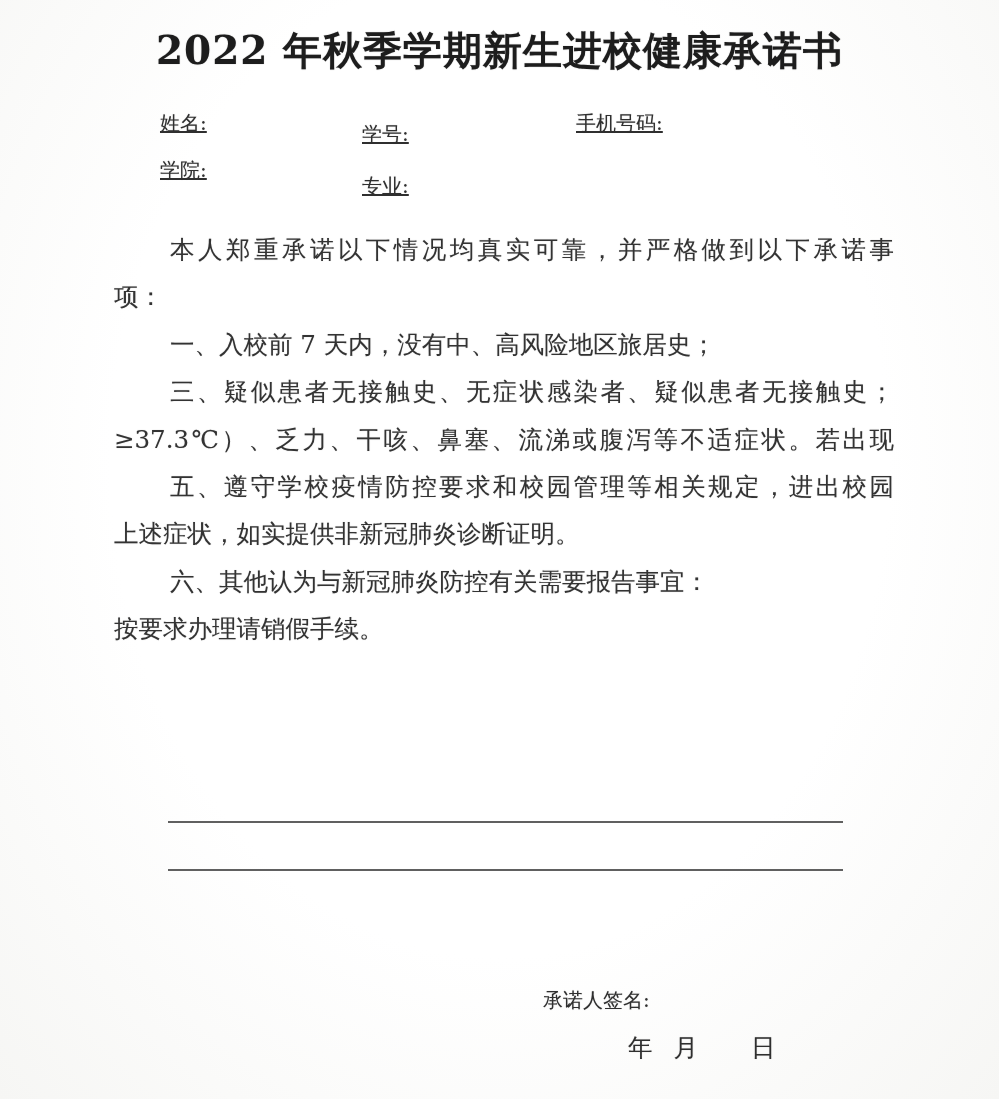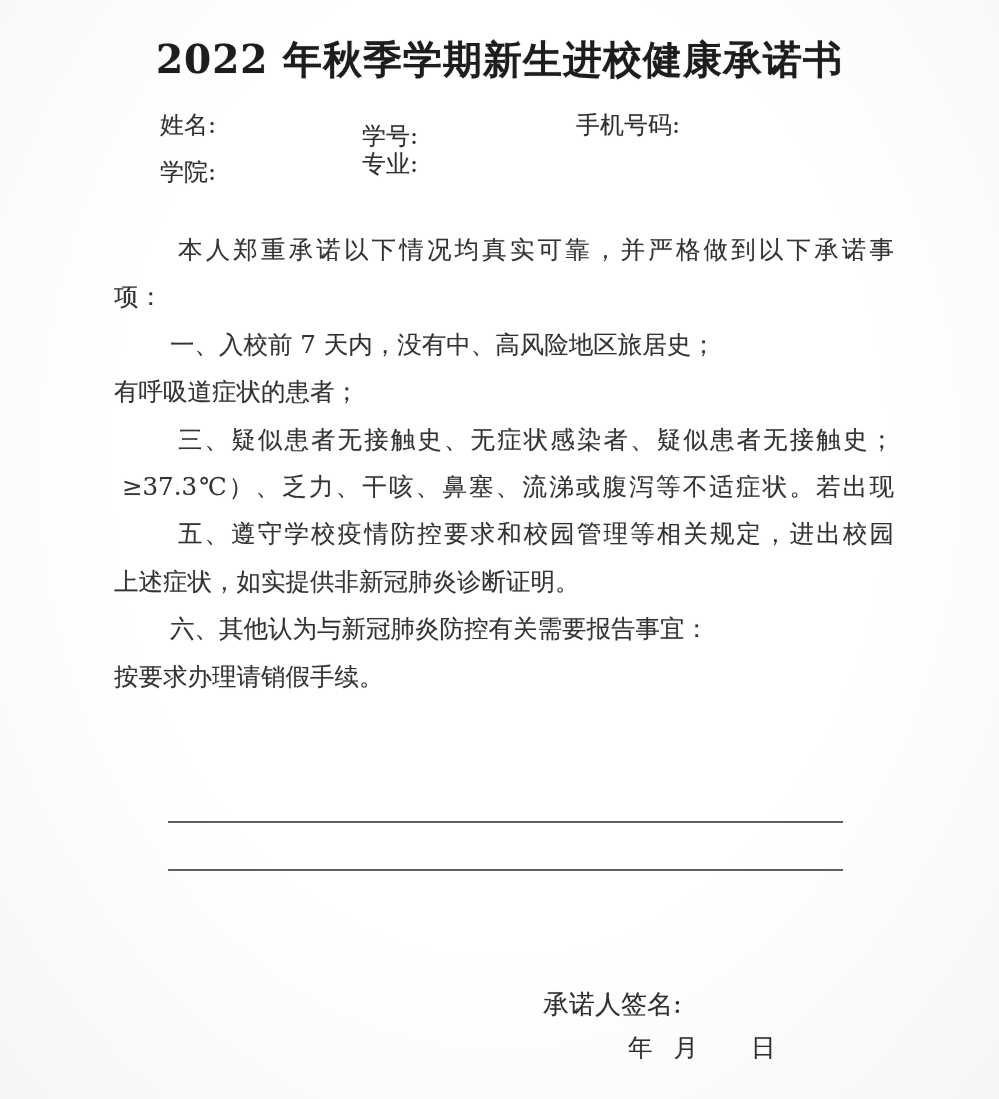--- a/index.html
+++ b/index.html
@@ -12,82 +12,82 @@
   .page {
     position: relative;
     width: 999px;
     height: 1099px;
     background: radial-gradient(ellipse at 50% 42%, #ffffff 55%, #f6f6f4 100%);
     font-family: "DejaVu Serif", "Liberation Serif", serif;
     color: #333333;
   }
   .doc-title {
     position: absolute;
-    top: 33px;
+    top: 24px;
     left: 0;
     width: 100%;
     margin: 0;
     text-align: center;
     font-size: 39px;
     font-weight: 700;
     letter-spacing: 1px;
     color: #1d1d1d;
     text-shadow: 0 0 1px rgba(40,40,40,0.45);
   }
   .field {
     position: absolute;
-    font-size: 24px;
+    font-size: 20px;
     line-height: 1.2;
     color: #2f2f2f;
     text-shadow: 0 0 1px rgba(70,70,70,0.35);
     white-space: nowrap;
+    text-decoration: underline;
   }
   .f-name    { left: 160px; top: 111px; }
   .f-id      { left: 362px; top: 122px; }
   .f-phone   { left: 576px; top: 111px; }
   .f-college { left: 160px; top: 158px; }
-  .f-major   { left: 362px; top: 150px; }
+  .f-major   { left: 362px; top: 174px; }
 
   .body-block {
     position: absolute;
     left: 114px;
     top: 226px;
     width: 780px;
     font-size: 24.5px;
     color: #333333;
     text-shadow: 0 0 1px rgba(70,70,70,0.35);
   }
   .body-line {
     height: 47.4px;
     line-height: 47.4px;
   }
   .body-line.indent {
     text-indent: 56px;
   }
   .body-line.justify {
     text-align: justify;
     text-align-last: justify;
-    margin-left: 8px;
   }
 
   .write-line {
     position: absolute;
     left: 168px;
     width: 675px;
     height: 0;
     border-top: 2.5px solid #606060;
   }
   .write-line-1 { top: 821px; }
   .write-line-2 { top: 869px; }
 
   .sig-label {
     position: absolute;
     left: 543px;
     top: 987px;
-    font-size: 26px;
+    font-size: 20px;
     color: #2f2f2f;
     text-shadow: 0 0 1px rgba(70,70,70,0.35);
     white-space: nowrap;
   }
   .date-row {
     position: absolute;
     left: 628px;
     top: 1031px;
     display: flex;
     font-size: 24.5px;
@@ -107,21 +107,20 @@
   <span class="field f-name">姓名:</span>
   <span class="field f-id">学号:</span>
   <span class="field f-phone">手机号码:</span>
   <span class="field f-college">学院:</span>
   <span class="field f-major">专业:</span>
 
   <div class="body-block">
       <div class="body-line indent justify">本人郑重承诺以下情况均真实可靠，并严格做到以下承诺事</div>
       <div class="body-line">项：</div>
       <div class="body-line indent">一、入校前 7 天内，没有中、高风险地区旅居史；</div>
-      <div class="body-line">有呼吸道症状的患者；</div>
       <div class="body-line indent justify">三、疑似患者无接触史、无症状感染者、疑似患者无接触史；</div>
       <div class="body-line justify">≥37.3℃）、乏力、干咳、鼻塞、流涕或腹泻等不适症状。若出现</div>
       <div class="body-line indent justify">五、遵守学校疫情防控要求和校园管理等相关规定，进出校园</div>
       <div class="body-line">上述症状，如实提供非新冠肺炎诊断证明。</div>
       <div class="body-line indent">六、其他认为与新冠肺炎防控有关需要报告事宜：</div>
       <div class="body-line">按要求办理请销假手续。</div>
     </div>
 
   <div class="write-line write-line-1"></div>
   <div class="write-line write-line-2"></div>

